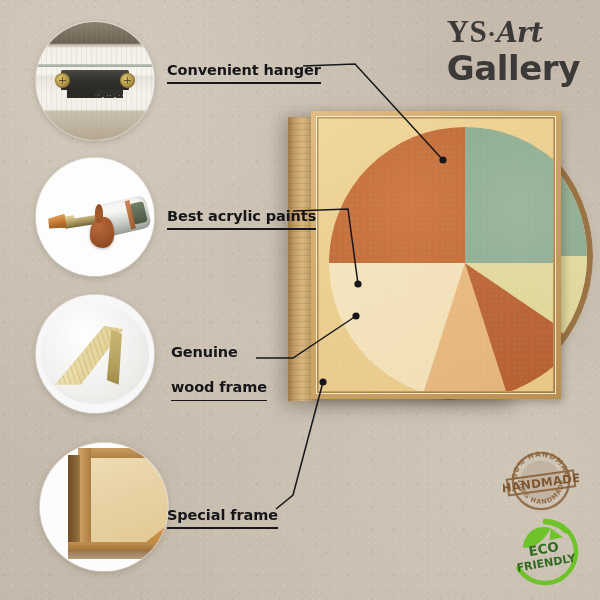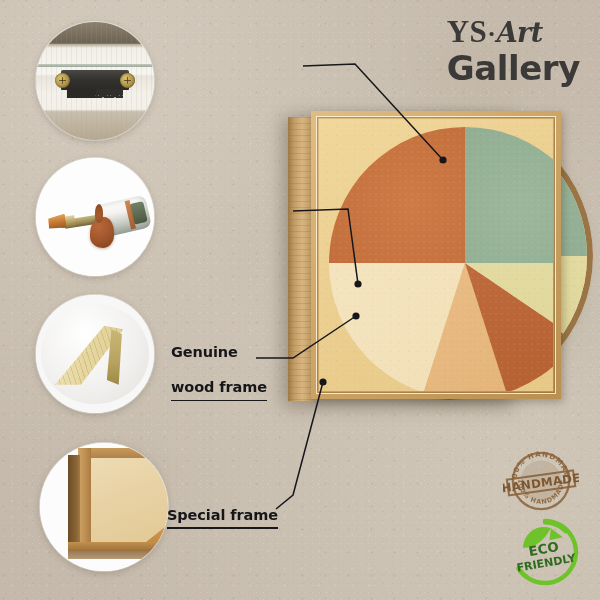--- a/index.html
+++ b/index.html
@@ -456,23 +456,28 @@
     <circle cx="358" cy="284" r="3.6" fill="#17171b"></circle>
 
     <path d="M256,358 L293,358 L356,316" fill="none" stroke="#17171b" stroke-width="1.5"></path>
     <circle cx="356" cy="316" r="3.6" fill="#17171b"></circle>
 
     <path d="M276,509 L293,495 L323,382" fill="none" stroke="#17171b" stroke-width="1.5"></path>
     <circle cx="323" cy="382" r="3.6" fill="#17171b"></circle>
   </svg>
 
   <div class="ann" style="left:167px; top:44px;">
+    <span>Convenient hanger</span>
     <span class="rule"></span>
   </div>
 
+  <div class="ann" style="left:167px; top:190px;">
+    <span>Best acrylic paints</span>
+    <span class="rule"></span>
+  </div>
 
   <div class="ann" style="left:167px; top:489px;">
     <span>Special frame</span>
     <span class="rule"></span>
   </div>
 
   <div class="ann" style="left:171px; top:326px;">
     <span>Genuine</span><br>
     <span>wood frame</span>
     <span class="rule"></span>

